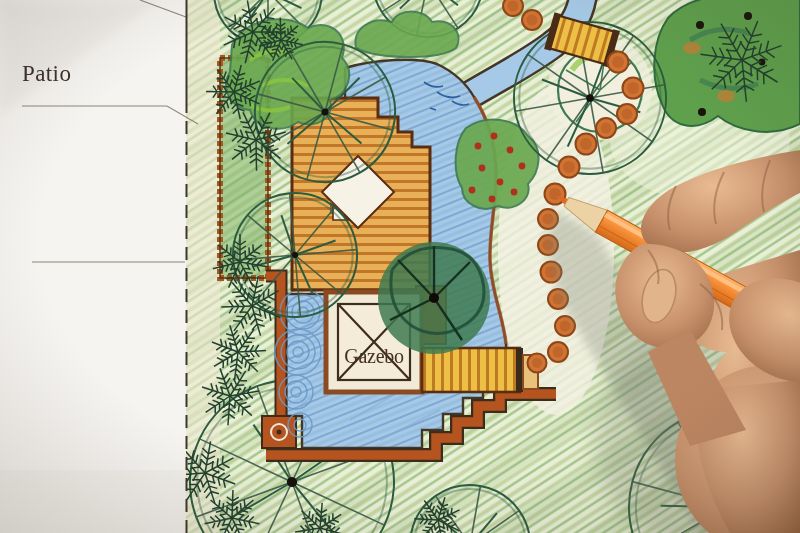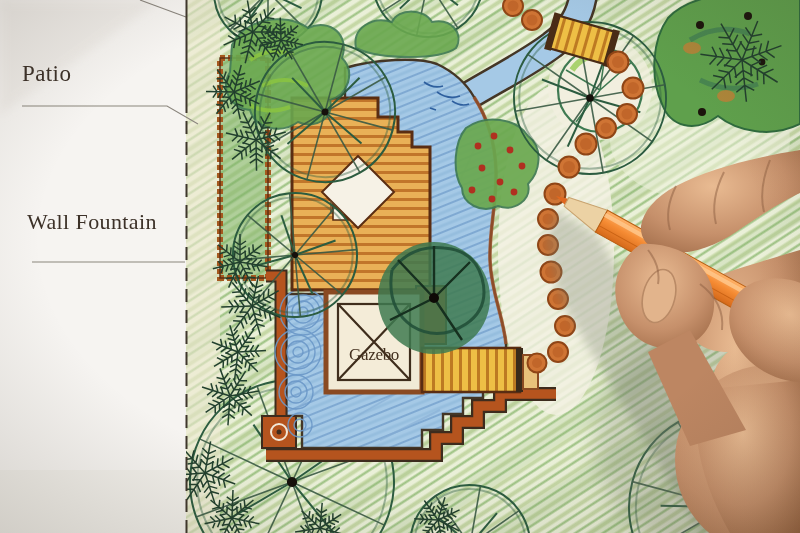--- a/index.html
+++ b/index.html
@@ -3,21 +3,21 @@
 <meta charset="utf-8">
 <style>
   html,body{margin:0;padding:0;background:#777;}
   .stage{position:relative;width:800px;height:533px;overflow:hidden;
          font-family:"Liberation Serif","DejaVu Serif",serif;background:#fde047;}
   .stage svg{position:absolute;left:0;top:0;}
   .label{position:absolute;color:#3c3128;letter-spacing:.4px;line-height:1;}
   .label-patio{left:22px;top:62px;font-size:23px;}
   .label-wallfountain{left:27px;top:211px;font-size:22px;}
   .label-gazebo{left:332px;top:346px;width:84px;text-align:center;
-                font-size:17px;color:#43301f;letter-spacing:-.3px;}
+                font-size:20px;color:#43301f;letter-spacing:-.3px;}
   .tline{stroke:#2c5c40;fill:none;stroke-width:2;vector-effect:non-scaling-stroke;}
   .tspoke{stroke:#3a5a44;fill:none;stroke-width:1.6;vector-effect:non-scaling-stroke;opacity:.9}
   .fline{stroke:#22402e;fill:none;stroke-width:1.5;vector-effect:non-scaling-stroke;}
 </style>
 </head>
 <body>
 
 <div class="stage">
 <svg width="800" height="533" viewBox="0 0 800 533">
   <defs>
@@ -350,15 +350,14 @@
       <path d="M770,160 C762,180 760,196 764,212"></path>
       <path d="M700,284 C716,296 724,312 722,330"></path>
       <path d="M648,250 C656,260 660,272 658,284"></path>
     </g>
   </g>
 
   <rect width="800" height="533" fill="url(#vign)"></rect>
 </svg>
 
   <div class="label label-patio">Patio</div>
-  <div class="label label-wallfountain">Wall Fountain</div>
   <div class="label label-gazebo">Gazebo</div>
 </div>
 
 </body></html>

